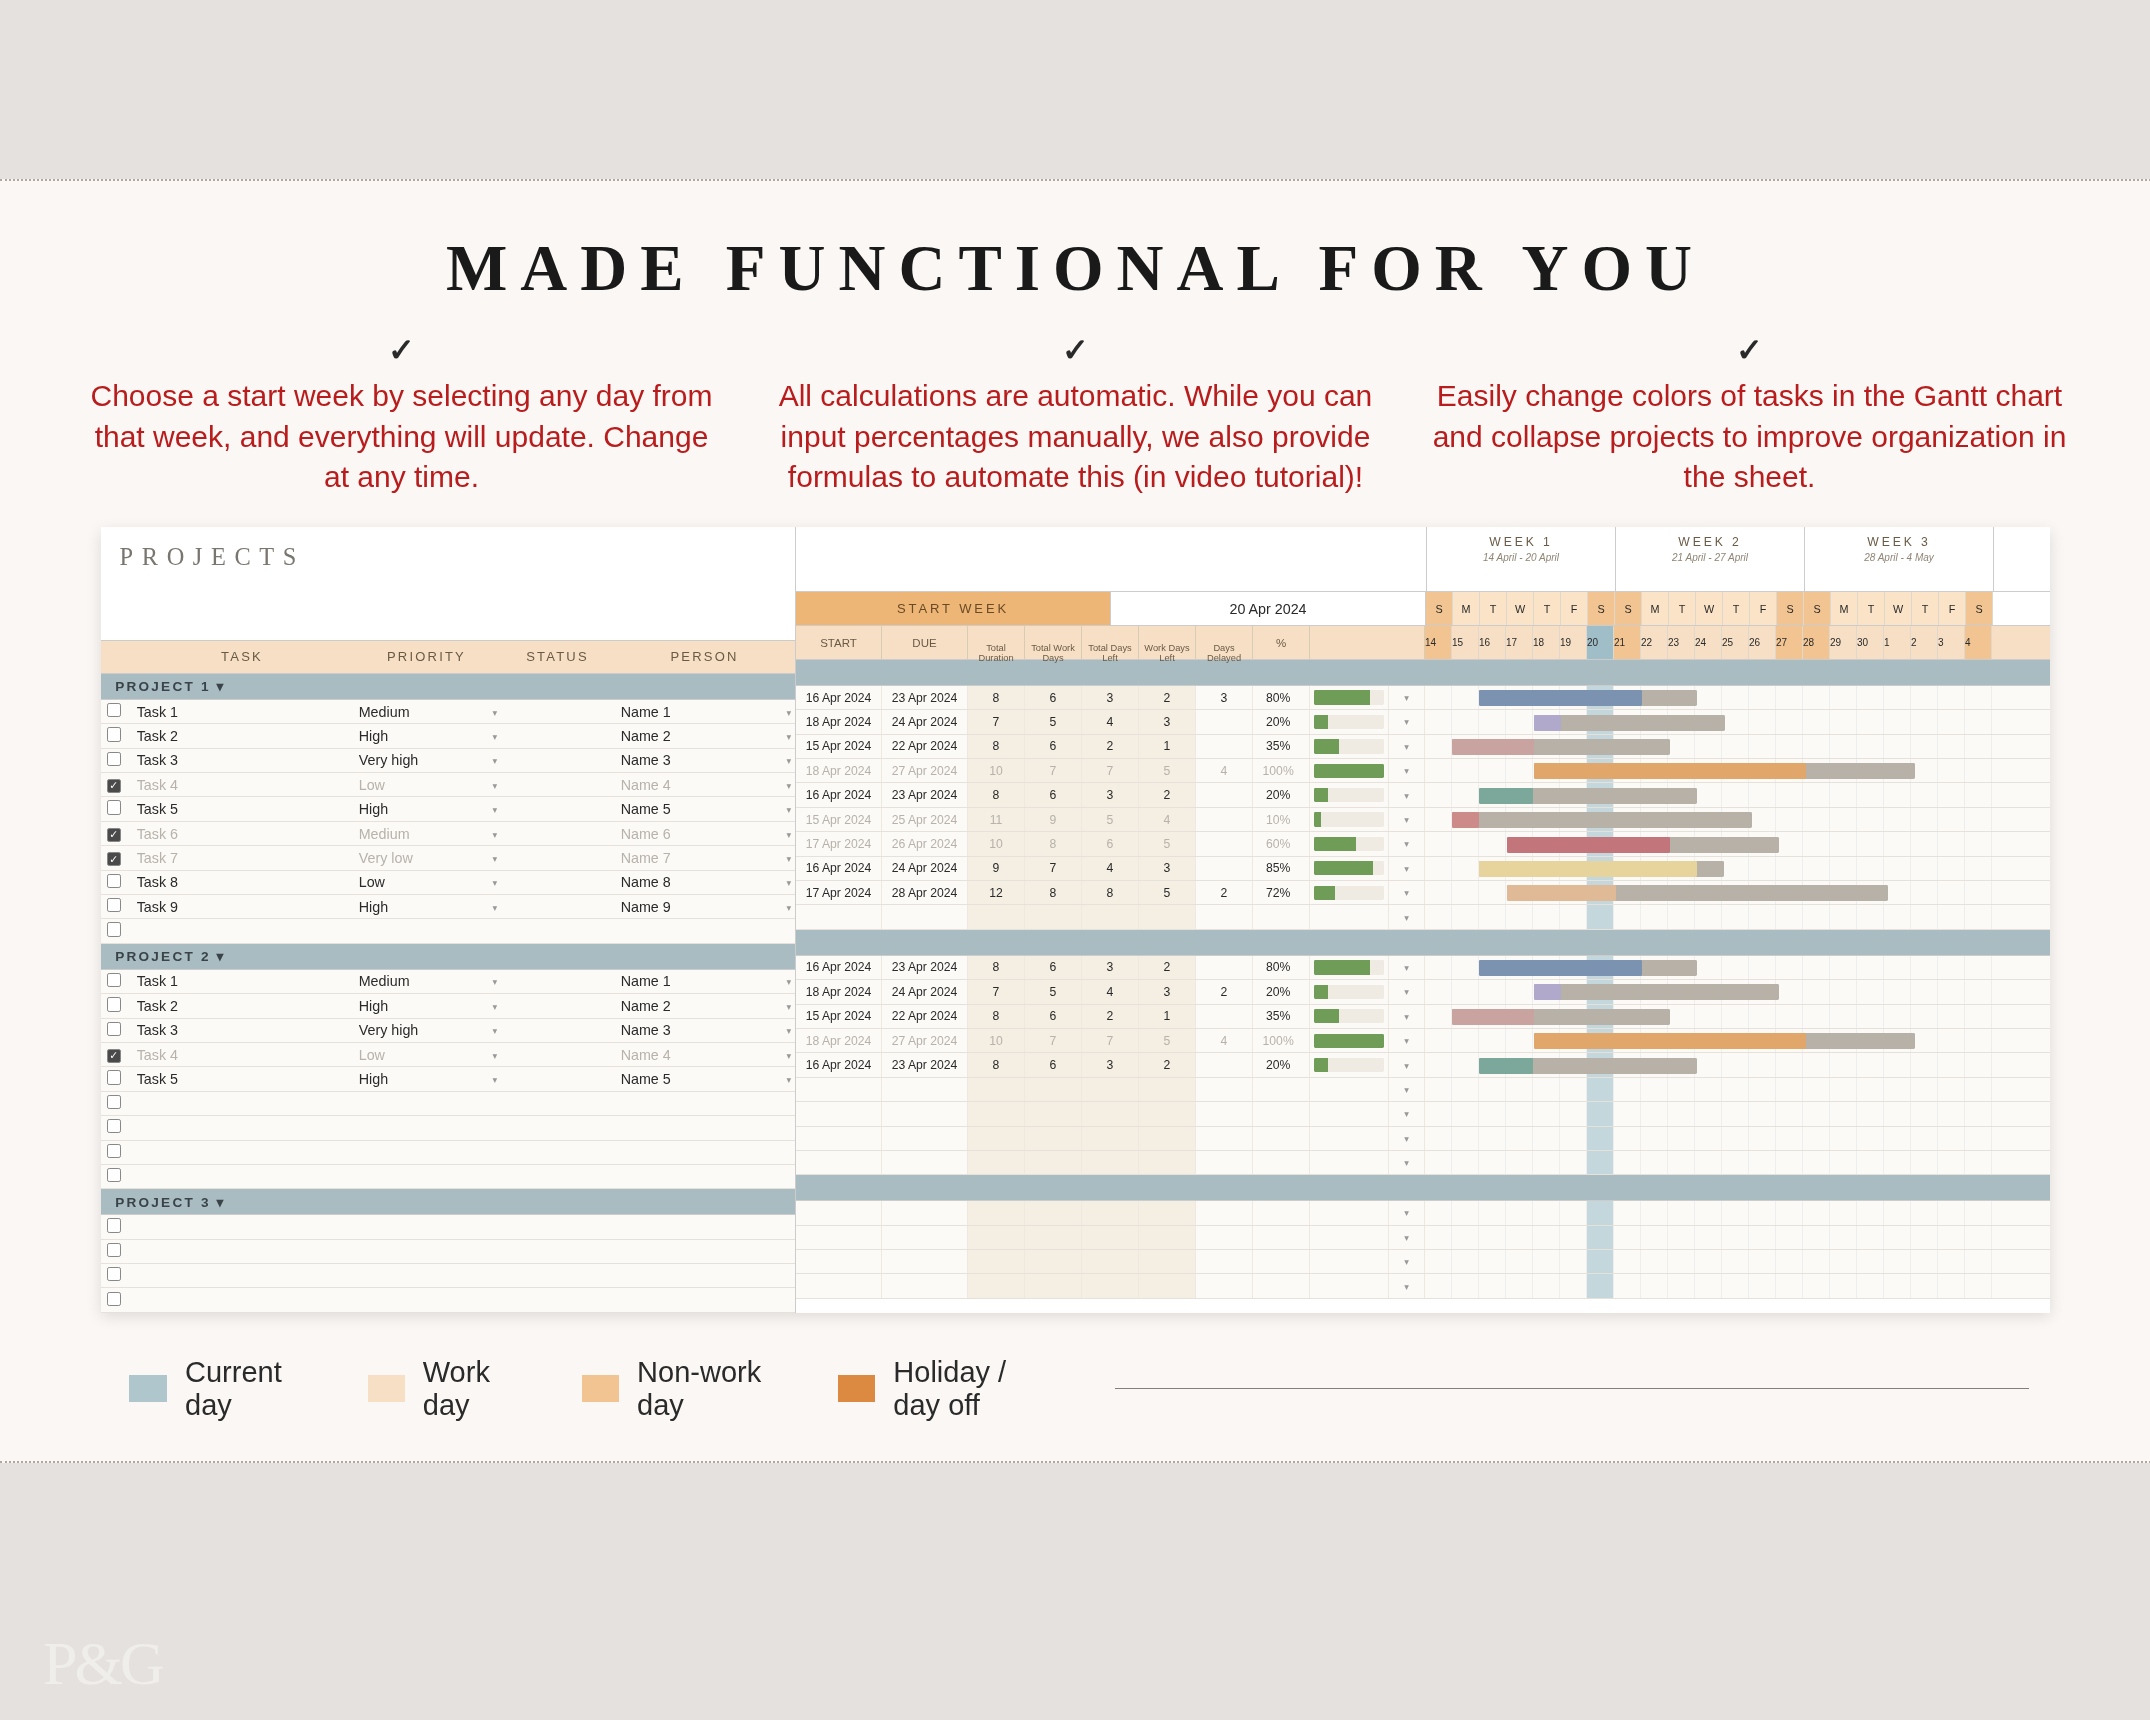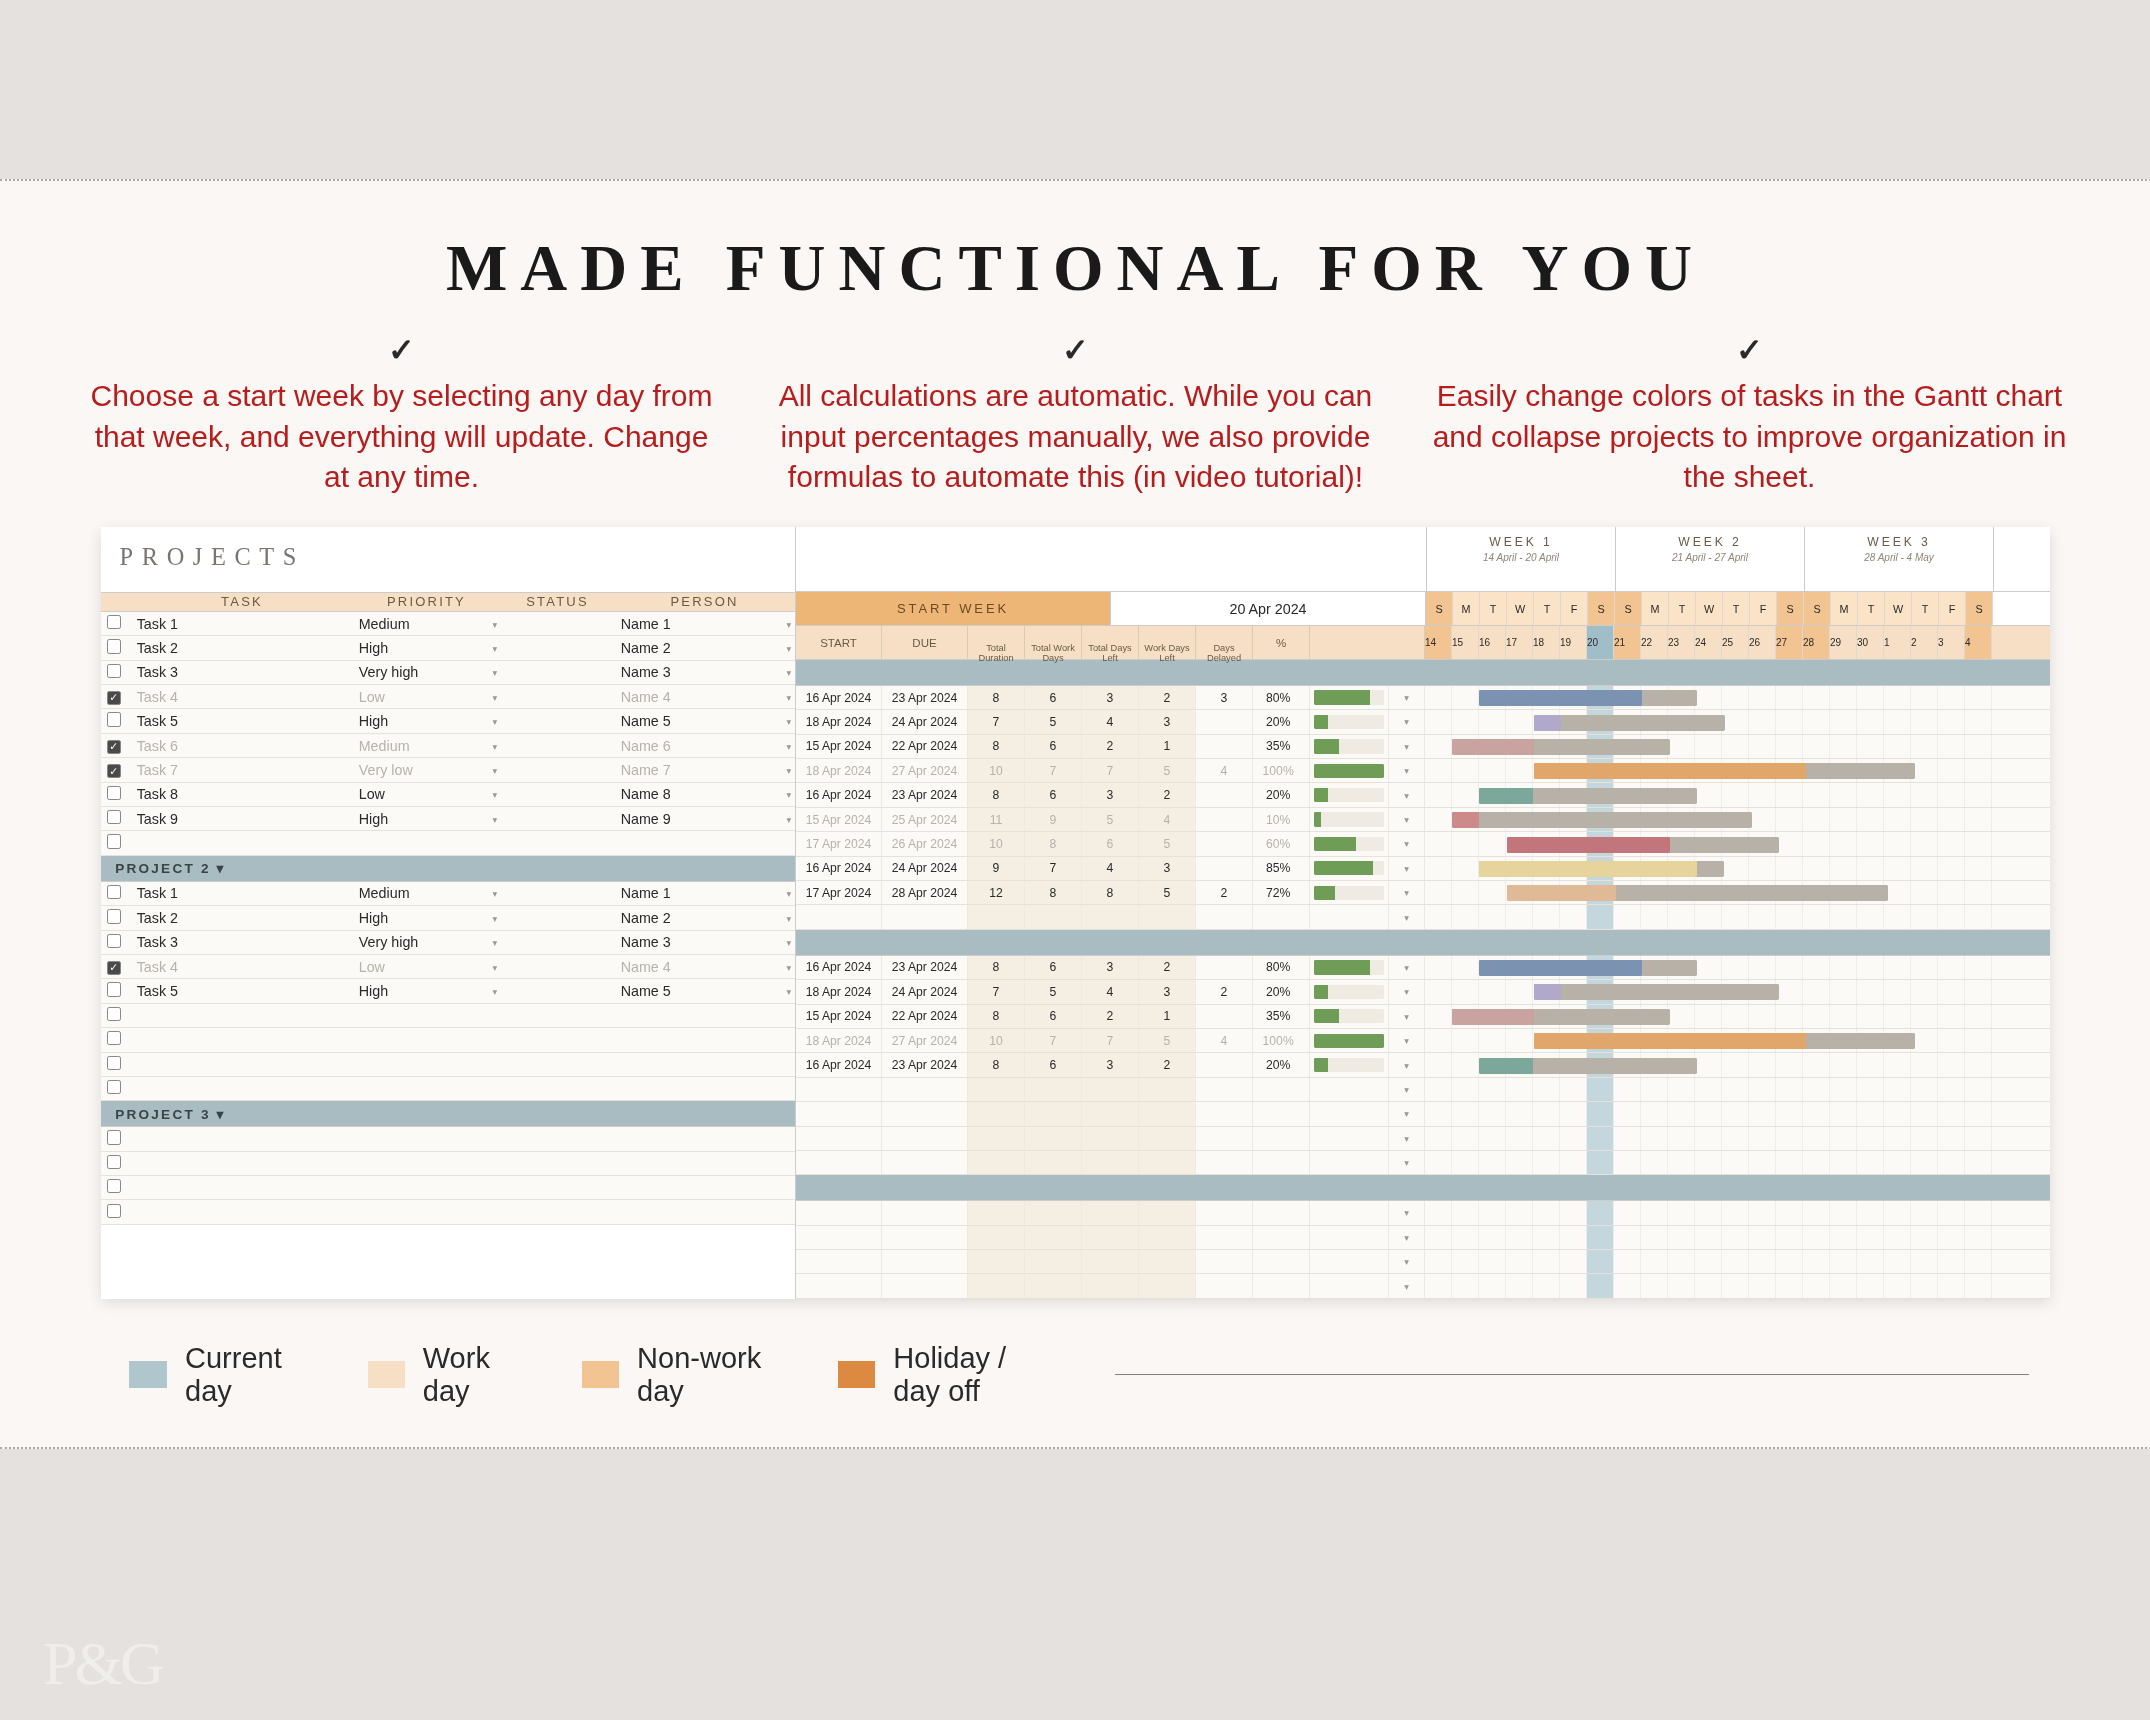--- a/index.html
+++ b/index.html
@@ -73,22 +73,23 @@
     color: #7a766f;
     padding: 16px 0 14.3px 18.6px;
     height: 65px;
   }
 
   .colhdr-row {
     display: flex;
     background: #f6dfc4;
     border-top: 0.7px solid #ccc;
     border-bottom: 0.7px solid #ccc;
-    height: 20px;
+    height: 34px;
     align-items: center;
+    margin-top: 48px;
   }
   .colhdr {
     flex: 1;
     text-align: center;
     font-size: 13px;
     letter-spacing: 2.2px;
     color: #6a5a45;
   }
   .col-ck   { flex: 0 0 30px; }
   .col-task { flex: 0 0 222px; }
@@ -277,20 +278,21 @@
       <div class="left-pane">
         <div class="proj-title">PROJECTS</div>
         <div class="colhdr-row">
           <div class="colhdr col-ck"></div>
           <div class="colhdr col-task">TASK</div>
           <div class="colhdr col-prio">PRIORITY</div>
           <div class="colhdr col-stat">STATUS</div>
           <div class="colhdr col-pers">PERSON</div>
         </div>
         <div id="left-body">
+            <div class="section-row">PROJECT 1  ▾</div>
             <div class="task-row">
               <div class="cell col-ck"><span class="ckbx"></span></div>
               <div class="cell col-task">Task 1</div>
               <div class="cell col-prio dd">Medium</div>
               <div class="cell col-stat dd"></div>
               <div class="cell col-pers dd">Name 1</div>
             </div>
             <div class="task-row">
               <div class="cell col-ck"><span class="ckbx"></span></div>
               <div class="cell col-task">Task 2</div>

